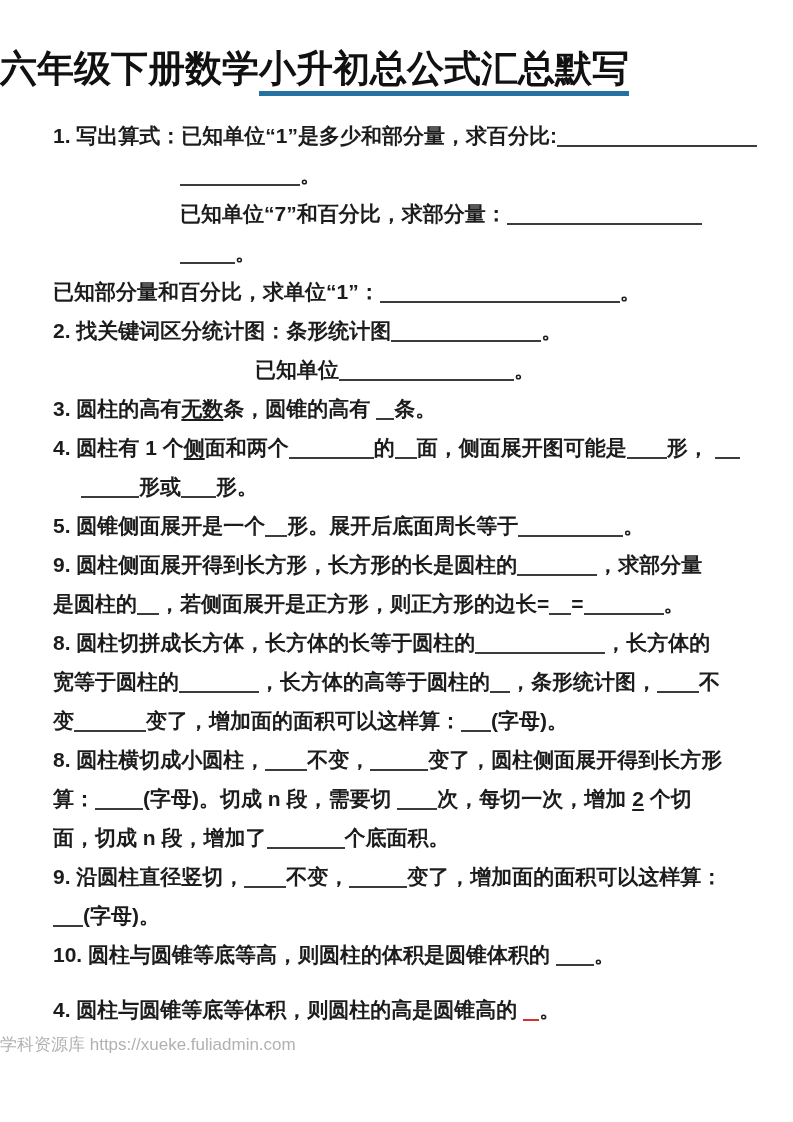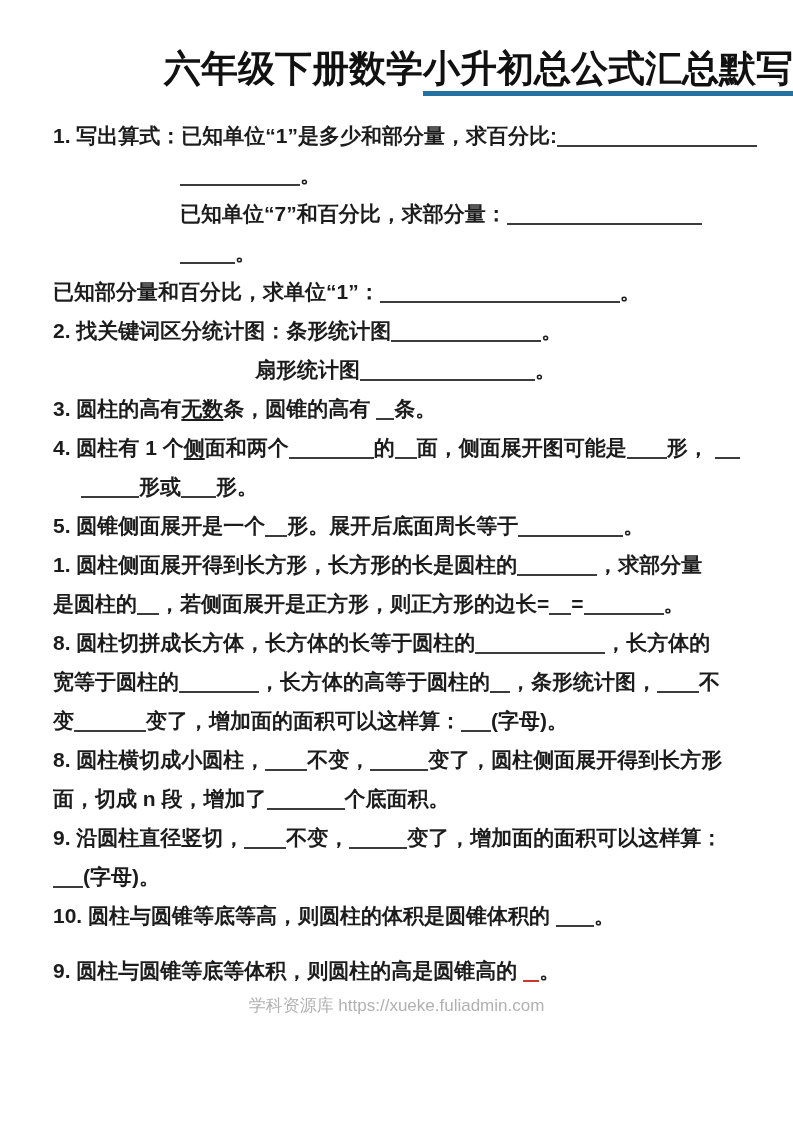--- a/index.html
+++ b/index.html
@@ -8,21 +8,21 @@
     width: 793px;
     height: 1122px;
     margin: 0 auto;
     background: #ffffff;
     overflow: hidden;
     font-family: "Liberation Sans", sans-serif;
     color: #1c1c1c;
   }
   .title {
     margin: 46px 0 10px 0;
-    text-align: right;
+    text-align: left;
     font-size: 37px;
     font-weight: 800;
     line-height: 1.25;
     color: #111111;
     white-space: nowrap;
   }
   .title-underlined {
     border-bottom: 5px solid var(--title-underline, #2471a3);
     padding-bottom: 2px;
   }
@@ -48,53 +48,53 @@
     height: 1.0em;
     border-bottom: 2px solid #3c3c3c;
     vertical-align: -0.18em;
   }
   .blank-red {
     border-bottom: 2px solid var(--red-mark, #d0352b);
     height: 1.15em;
   }
   .footer {
     margin-top: 4px;
-    text-align: center;
     font-size: 17px;
     font-weight: 400;
     color: var(--footer-color, #b1b1b1);
   }
 </style>
 </head>
 <body>
 
 <div class="page" style="--title-underline: #2471a3; --red-mark: #d0352b; --footer-color: #b1b1b1;">
   <h1 class="title"><span>六年级下册数学</span><span class="title-underlined">小升初总公式汇总默写</span></h1>
 
   <main class="body">
       <div class="line"><span class="seg">1. 写出算式：已知单位“1”是多少和部分量，求百分比:</span><span class="blank" style="width: 200px;"></span></div>
       <div class="line" style="padding-left: 127px;"><span class="blank" style="width: 120px;"></span><span class="seg">。</span></div>
       <div class="line" style="padding-left: 127px;"><span class="seg">已知单位“7”和百分比，求部分量：</span><span class="blank" style="width: 195px;"></span></div>
       <div class="line" style="padding-left: 127px;"><span class="blank" style="width: 55px;"></span><span class="seg">。</span></div>
       <div class="line"><span class="seg">已知部分量和百分比，求单位“1”：</span><span class="blank" style="width: 240px;"></span><span class="seg">。</span></div>
       <div class="line"><span class="seg">2. 找关键词区分统计图：条形统计图</span><span class="blank" style="width: 150px;"></span><span class="seg">。</span></div>
-      <div class="line" style="padding-left: 202px;"><span class="seg">扇形统计图</span><span class="blank" style="width: 175px;"></span><span class="seg">。</span></div>
+      <div class="line" style="padding-left: 202px;"><span class="seg">已知单位</span><span class="blank" style="width: 175px;"></span><span class="seg">。</span></div>
       <div class="line"><span class="seg">3. 圆柱的高有</span><span class="seg seg-u">无数</span><span class="seg">条，圆锥的高有 </span><span class="blank" style="width: 18px;"></span><span class="seg">条。</span></div>
       <div class="line"><span class="seg">4. 圆柱有 1 个</span><span class="seg seg-u">侧</span><span class="seg">面和两个</span><span class="blank" style="width: 85px;"></span><span class="seg">的</span><span class="blank" style="width: 22px;"></span><span class="seg">面，侧面展开图可能是</span><span class="blank" style="width: 40px;"></span><span class="seg">形， </span><span class="blank" style="width: 25px;"></span></div>
       <div class="line" style="padding-left: 28px;"><span class="blank" style="width: 58px;"></span><span class="seg">形或</span><span class="blank" style="width: 35px;"></span><span class="seg">形。</span></div>
       <div class="line"><span class="seg">5. 圆锥侧面展开是一个</span><span class="blank" style="width: 22px;"></span><span class="seg">形。展开后底面周长等于</span><span class="blank" style="width: 105px;"></span><span class="seg">。</span></div>
-      <div class="line"><span class="seg">1. 圆柱侧面展开得到长方形，长方形的长是圆柱的</span><span class="blank" style="width: 80px;"></span><span class="seg">，求部分量</span></div>
+      <div class="line"><span class="seg">9. 圆柱侧面展开得到长方形，长方形的长是圆柱的</span><span class="blank" style="width: 80px;"></span><span class="seg">，求部分量</span></div>
       <div class="line"><span class="seg">是圆柱的</span><span class="blank" style="width: 22px;"></span><span class="seg">，若侧面展开是正方形，则正方形的边长=</span><span class="blank" style="width: 22px;"></span><span class="seg">=</span><span class="blank" style="width: 80px;"></span><span class="seg">。</span></div>
       <div class="line"><span class="seg">8. 圆柱切拼成长方体，长方体的长等于圆柱的</span><span class="blank" style="width: 130px;"></span><span class="seg">，长方体的</span></div>
       <div class="line"><span class="seg">宽等于圆柱的</span><span class="blank" style="width: 80px;"></span><span class="seg">，长方体的高等于圆柱的</span><span class="blank" style="width: 20px;"></span><span class="seg">，条形统计图，</span><span class="blank" style="width: 42px;"></span><span class="seg">不</span></div>
       <div class="line"><span class="seg">变</span><span class="blank" style="width: 72px;"></span><span class="seg">变了，增加面的面积可以这样算：</span><span class="blank" style="width: 30px;"></span><span class="seg">(字母)。</span></div>
       <div class="line"><span class="seg">8. 圆柱横切成小圆柱，</span><span class="blank" style="width: 42px;"></span><span class="seg">不变，</span><span class="blank" style="width: 58px;"></span><span class="seg">变了，圆柱侧面展开得到长方形</span></div>
+      <div class="line"><span class="seg">算：</span><span class="blank" style="width: 48px;"></span><span class="seg">(字母)。切成 n 段，需要切 </span><span class="blank" style="width: 40px;"></span><span class="seg">次，每切一次，增加 </span><span class="seg seg-u">2</span><span class="seg"> 个切</span></div>
       <div class="line"><span class="seg">面，切成 n 段，增加了</span><span class="blank" style="width: 78px;"></span><span class="seg">个底面积。</span></div>
       <div class="line"><span class="seg">9. 沿圆柱直径竖切，</span><span class="blank" style="width: 42px;"></span><span class="seg">不变，</span><span class="blank" style="width: 58px;"></span><span class="seg">变了，增加面的面积可以这样算：</span></div>
       <div class="line"><span class="blank" style="width: 30px;"></span><span class="seg">(字母)。</span></div>
       <div class="line"><span class="seg">10. 圆柱与圆锥等底等高，则圆柱的体积是圆锥体积的 </span><span class="blank" style="width: 38px;"></span><span class="seg">。</span></div>
-      <div class="line" style="margin-top: 16px;"><span class="seg">9. 圆柱与圆锥等底等体积，则圆柱的高是圆锥高的 </span><span class="blank blank-red" style="width: 16px;"></span><span class="seg">。</span></div>
+      <div class="line" style="margin-top: 16px;"><span class="seg">4. 圆柱与圆锥等底等体积，则圆柱的高是圆锥高的 </span><span class="blank blank-red" style="width: 16px;"></span><span class="seg">。</span></div>
     </main>
 
   <div class="footer">
     <span>学科资源库 https://xueke.fuliadmin.com</span>
   </div>
 </div>
 
 </body></html>

